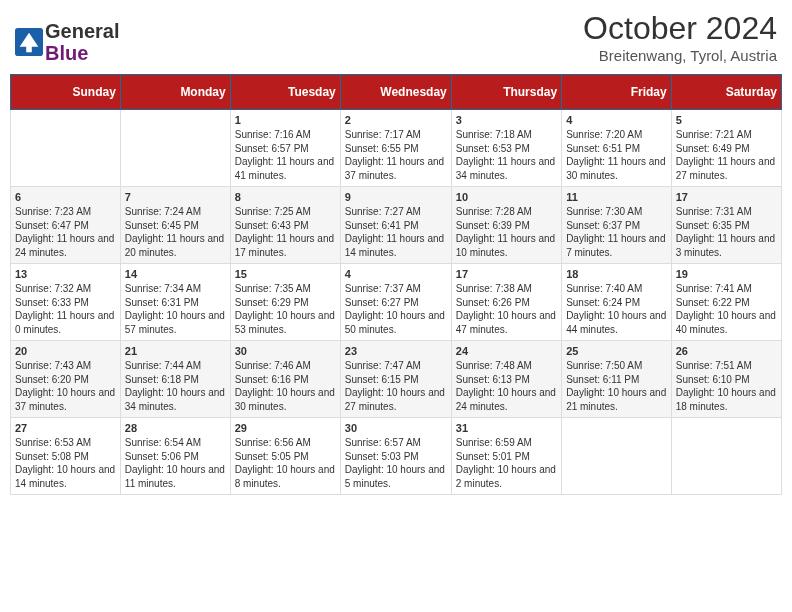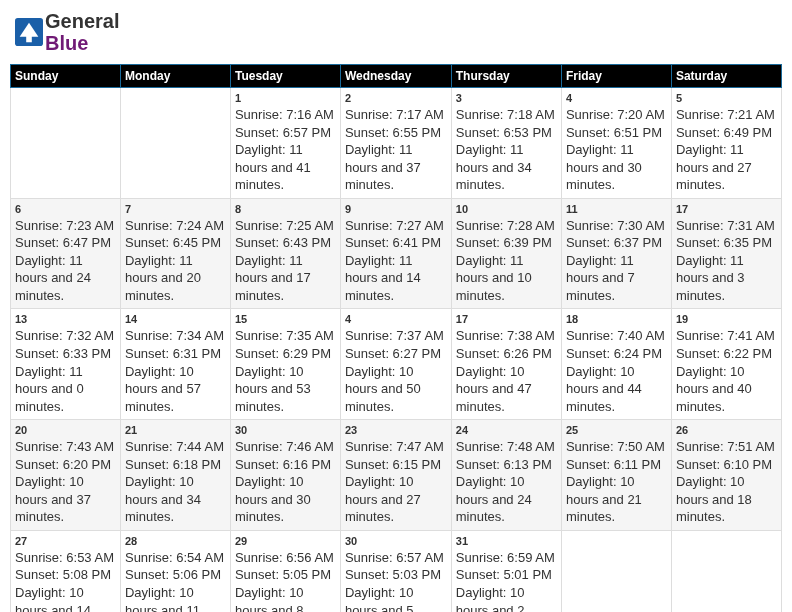--- a/index.html
+++ b/index.html
@@ -44,26 +44,26 @@
     .location {
       font-size: 15px;
       color: #555;
     }
     .calendar {
       width: 100%;
       border-collapse: collapse;
       border: 1px solid #ccc;
     }
     .calendar th {
-      background-color: #000000;
+      background-color: #b91c1c;
       color: #fff;
       font-size: 12px;
       font-weight: bold;
-      padding: 4px 4px;
-      text-align: left;
+      padding: 10px 4px;
+      text-align: right;
       border: 1px solid #1a6a9a;
     }
     .calendar td {
       vertical-align: top;
       border: 1px solid #ddd;
       padding: 4px;
       width: 113px;
       min-height: 80px;
       font-size: 10px;
       color: #333;
@@ -72,21 +72,21 @@
     .calendar tr:nth-child(even) td {
       background-color: #f5f5f5;
     }
     .day-num {
       font-weight: bold;
       font-size: 11px;
       display: block;
       margin-bottom: 2px;
     }
     .cell-text {
-      font-size: 13px;
+      font-size: 10px;
       line-height: 1.35;
       color: #333;
     }
     .empty-cell {
       background: #f9f9f9;
     }
   </style>
 </head>
 <body>
 
@@ -95,20 +95,24 @@
     <svg class="logo-icon" viewBox="0 0 30 30">
       <rect x="0" y="0" width="30" height="30" fill="#1a5fa8" rx="3"></rect>
       <polygon points="15,5 25,20 5,20" fill="white"></polygon>
       <rect x="12" y="18" width="6" height="8" fill="white"></rect>
     </svg>
     <div class="logo-text">
       <span>General</span><br>
       <span class="blue">Blue</span>
     </div>
   </div>
+  <div class="title-block">
+    <div class="month-year">October 2024</div>
+    <div class="location">Breitenwang, Tyrol, Austria</div>
+  </div>
 </div>
 
 <table class="calendar">
   <thead>
     <tr>
     <th>Sunday</th>
         <th>Monday</th>
         <th>Tuesday</th>
         <th>Wednesday</th>
         <th>Thursday</th>

